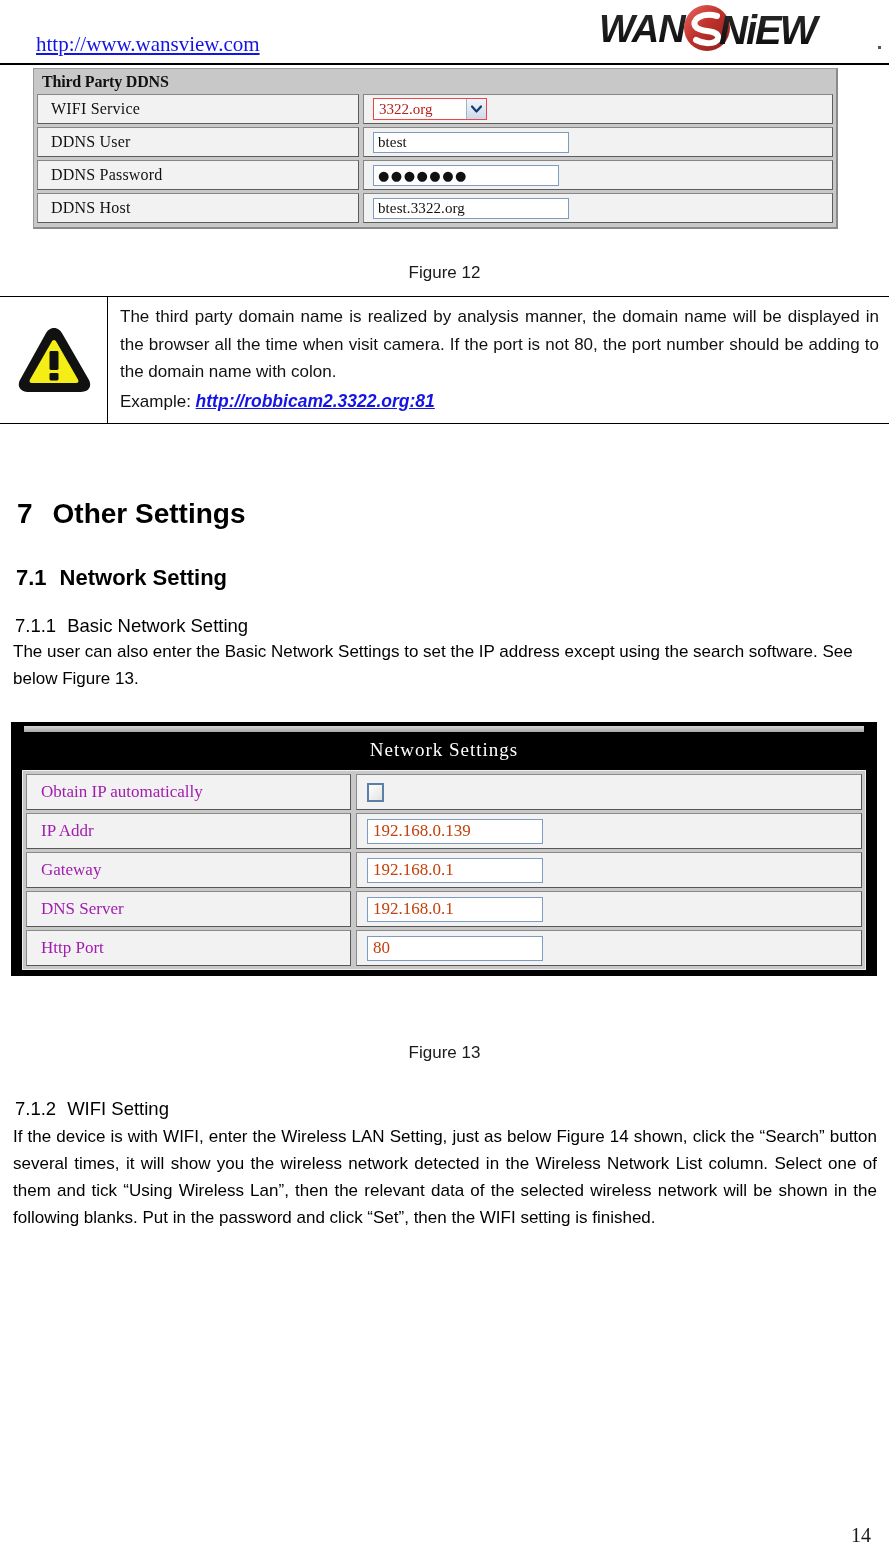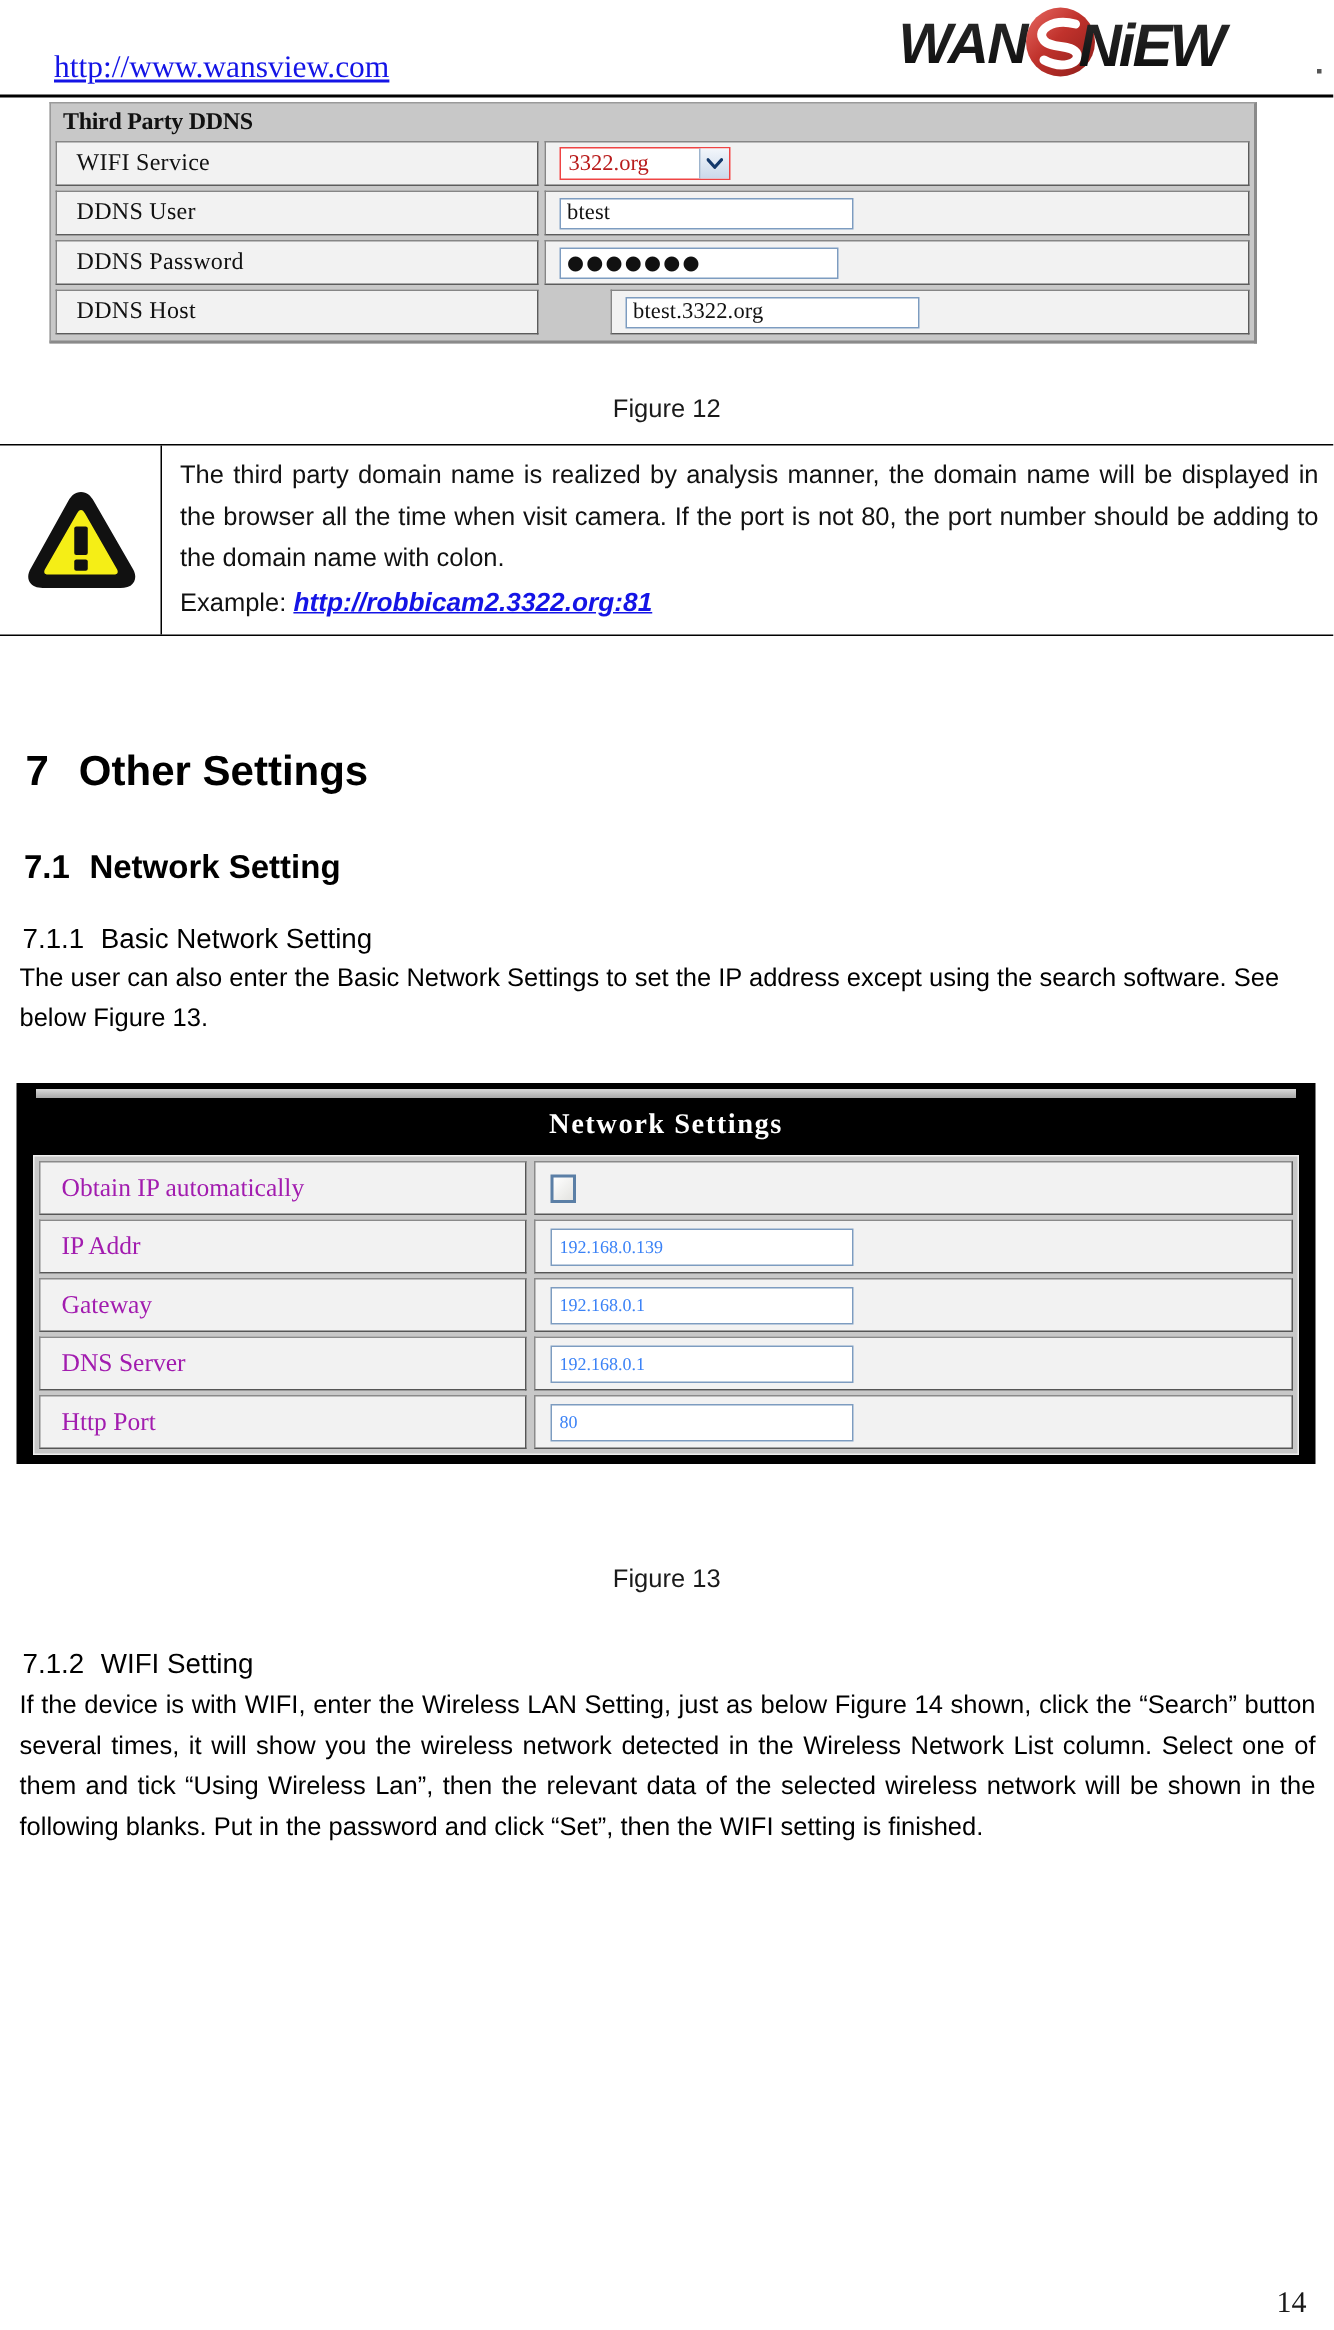--- a/index.html
+++ b/index.html
@@ -77,21 +77,21 @@
     color: #111;
     padding: 2px 0 3px 5px;
     letter-spacing: -0.2px;
   }
   .form-row {
     display: flex;
     align-items: stretch;
     margin: 0 0 3px 0;
     height: 30px;
   }
-  .form-row:last-child { margin-bottom: 0; gap: 44px; }
+  .form-row:last-child { margin-bottom: 0; }
   .cell-label {
     width: 322px;
     background: #f2f2f2;
     border: 1px solid #868686;
     border-right-color: #5c5c5c;
     border-bottom-color: #5c5c5c;
     box-sizing: border-box;
     display: flex;
     align-items: center;
     padding-left: 13px;
@@ -257,21 +257,21 @@
   }
   .net-topbar {
     height: 6px;
     background: linear-gradient(180deg,#d8d8d8 0%,#a8a8a8 100%);
     margin: 0 2px 0 2px;
   }
   .net-title {
     text-align: center;
     color: #ffffff;
     font-family: "Liberation Serif", serif;
-    font-weight: bold;
+    font-weight: normal;
     font-size: 19px;
     letter-spacing: 1px;
     padding: 7px 0 9px 0;
   }
   .net-body {
     background: #c8c8c8;
     border: 1px solid #efefef;
     box-sizing: border-box;
     padding: 3px 3px 0 3px;
   }
@@ -300,31 +300,31 @@
     background: #f2f2f2;
     border: 1px solid #8a8a8a;
     border-right-color: #565656;
     border-bottom-color: #565656;
     box-sizing: border-box;
     display: flex;
     align-items: center;
     padding-left: 10px;
   }
   .net-input {
-    width: 202px;
+    width: 176px;
     height: 25px;
     background: #ffffff;
     border: 1px solid #7d9cc0;
     box-sizing: border-box;
     display: flex;
     align-items: center;
     padding: 0 5px;
     font-family: "Liberation Serif", serif;
-    font-size: 12px;
-    color: #3b82f6;
+    font-size: 17px;
+    color: #c2410c;
   }
   .checkbox {
     width: 17px;
     height: 19px;
     background: linear-gradient(135deg,#ffffff 0%,#e3e3e0 100%);
     border: 2px solid #5b7fa6;
     box-sizing: border-box;
   }
 
   

